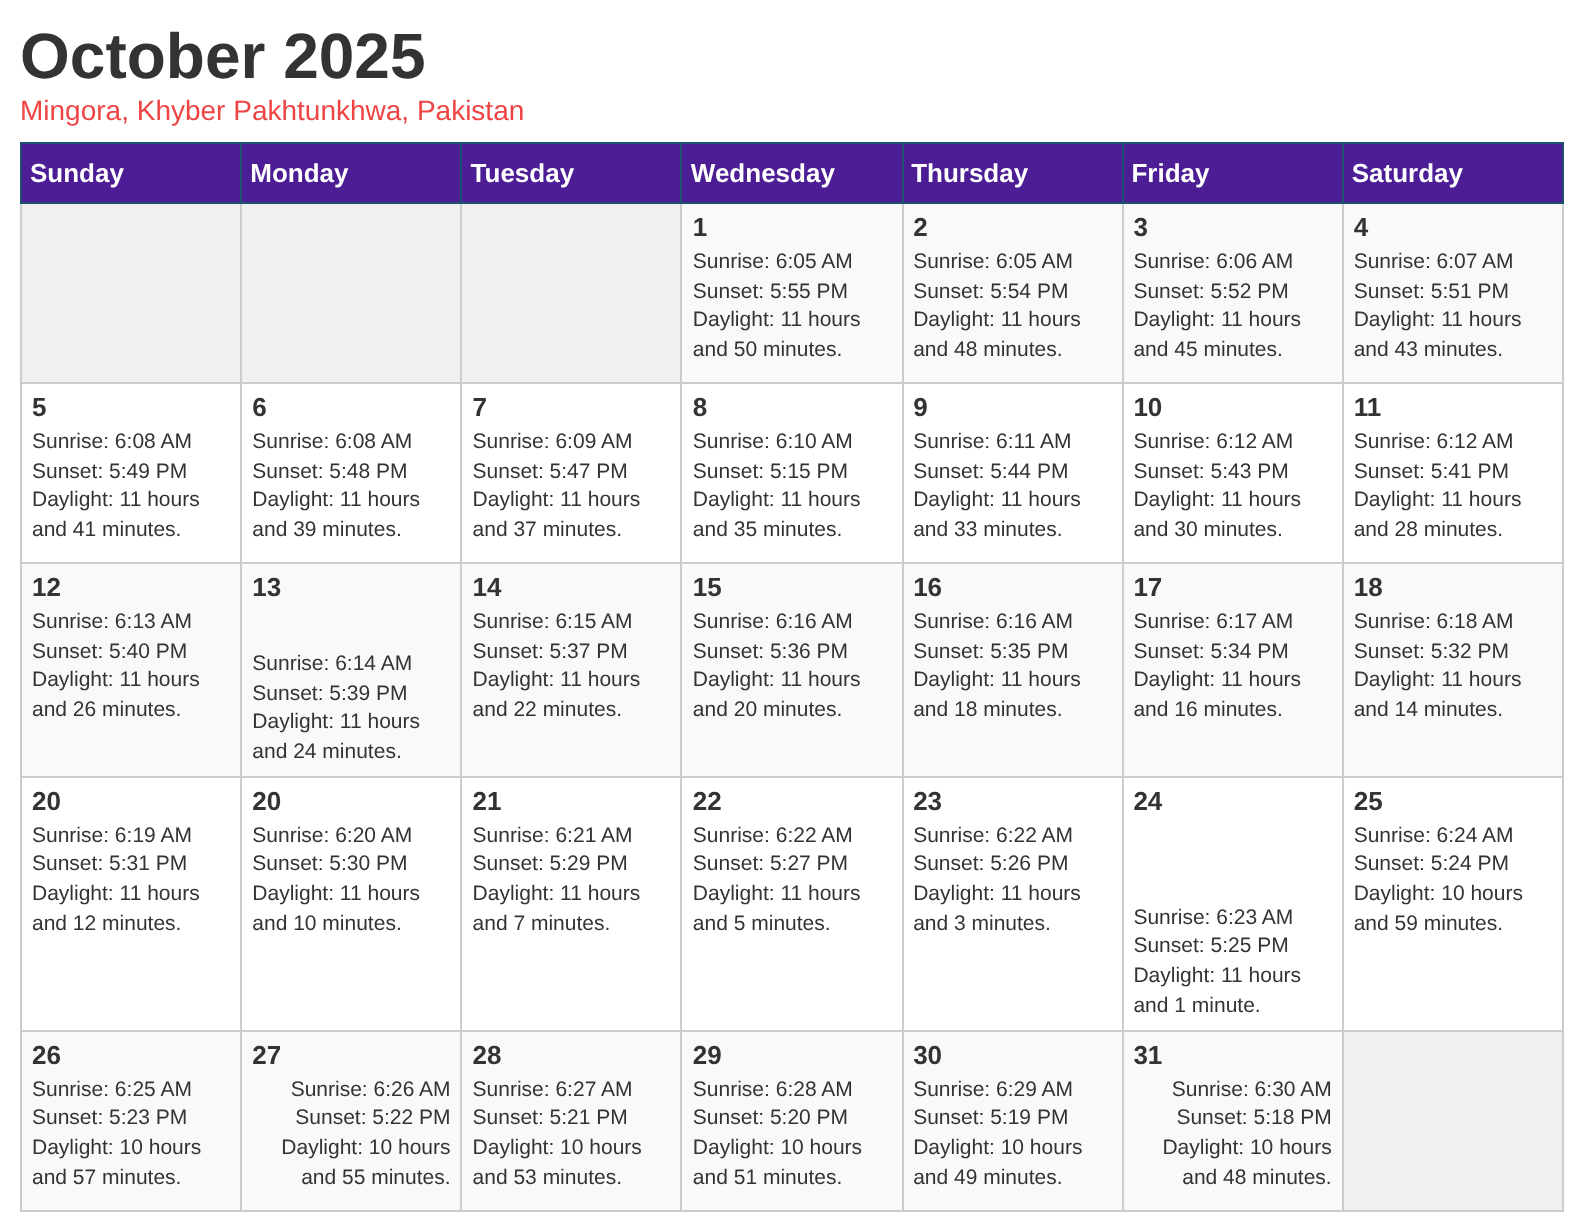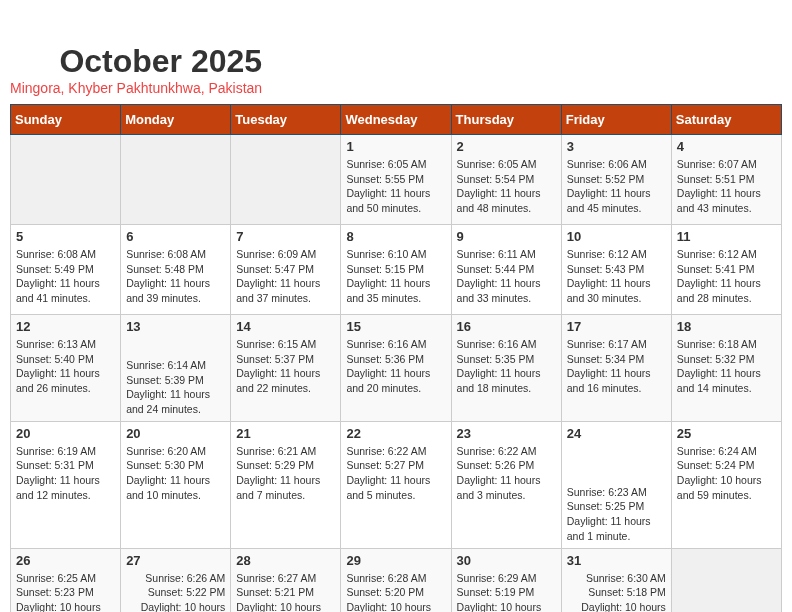--- a/index.html
+++ b/index.html
@@ -26,39 +26,37 @@
       font-weight: bold;
       line-height: 1.1;
     }
     .logo-general { color: #333; }
     .logo-blue { color: #2a6496; }
     .logo-icon {
       width: 28px;
       height: 28px;
     }
     .title-block {
-      text-align: right;
-      margin-top: 33px;
     }
     .month-title {
       font-size: 32px;
       font-weight: bold;
       color: #333;
     }
     .location-title {
       font-size: 14px;
       color: #ef4444;
     }
     .calendar {
       width: 100%;
       border-collapse: collapse;
       font-size: 11px;
     }
     .calendar thead tr {
-      background-color: #c2410c;
+      background-color: #4c1d95;
       color: #fff;
     }
     .calendar thead th {
       padding: 7px 4px;
       text-align: left;
       font-size: 13px;
       font-weight: bold;
       border: 1px solid #1e5070;
     }
     .calendar tbody td {

